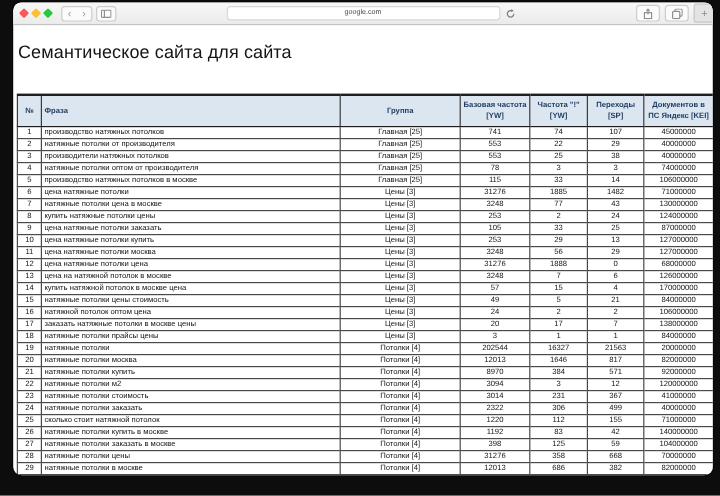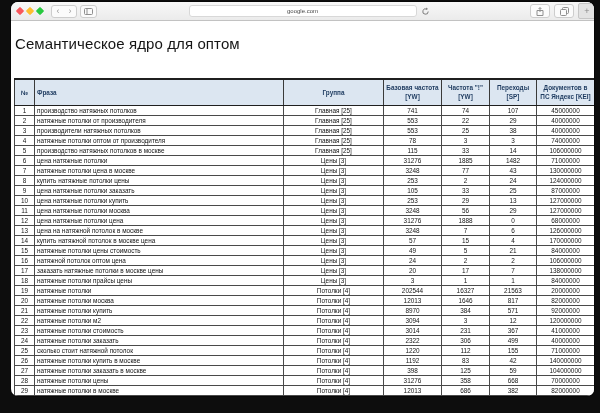--- a/index.html
+++ b/index.html
@@ -108,21 +108,21 @@
       <div class="chrome-btn">
         <svg class="glyph" width="9" height="9" viewBox="0 0 9 9">
           <rect x="2.5" y="0.5" width="6" height="6" rx="1" fill="none" stroke="#8f8f8f"></rect>
           <rect x="0.5" y="2.5" width="6" height="6" rx="1" fill="#fbfbfb" stroke="#8f8f8f"></rect>
         </svg>
       </div>
       <div class="newtab-btn">+</div>
     </div>
   </div>
 
-  <div class="page-title">Семантическое ядро для оптом</div>
+  <div class="page-title">Семантическое сайта для сайта</div>
 
   <table class="seo">
     <colgroup>
       <col style="width:20px">
         <col style="width:249px">
         <col style="width:100px">
       <col style="width:58px">
         <col style="width:48px">
         <col style="width:47px">
         <col style="width:58px">

